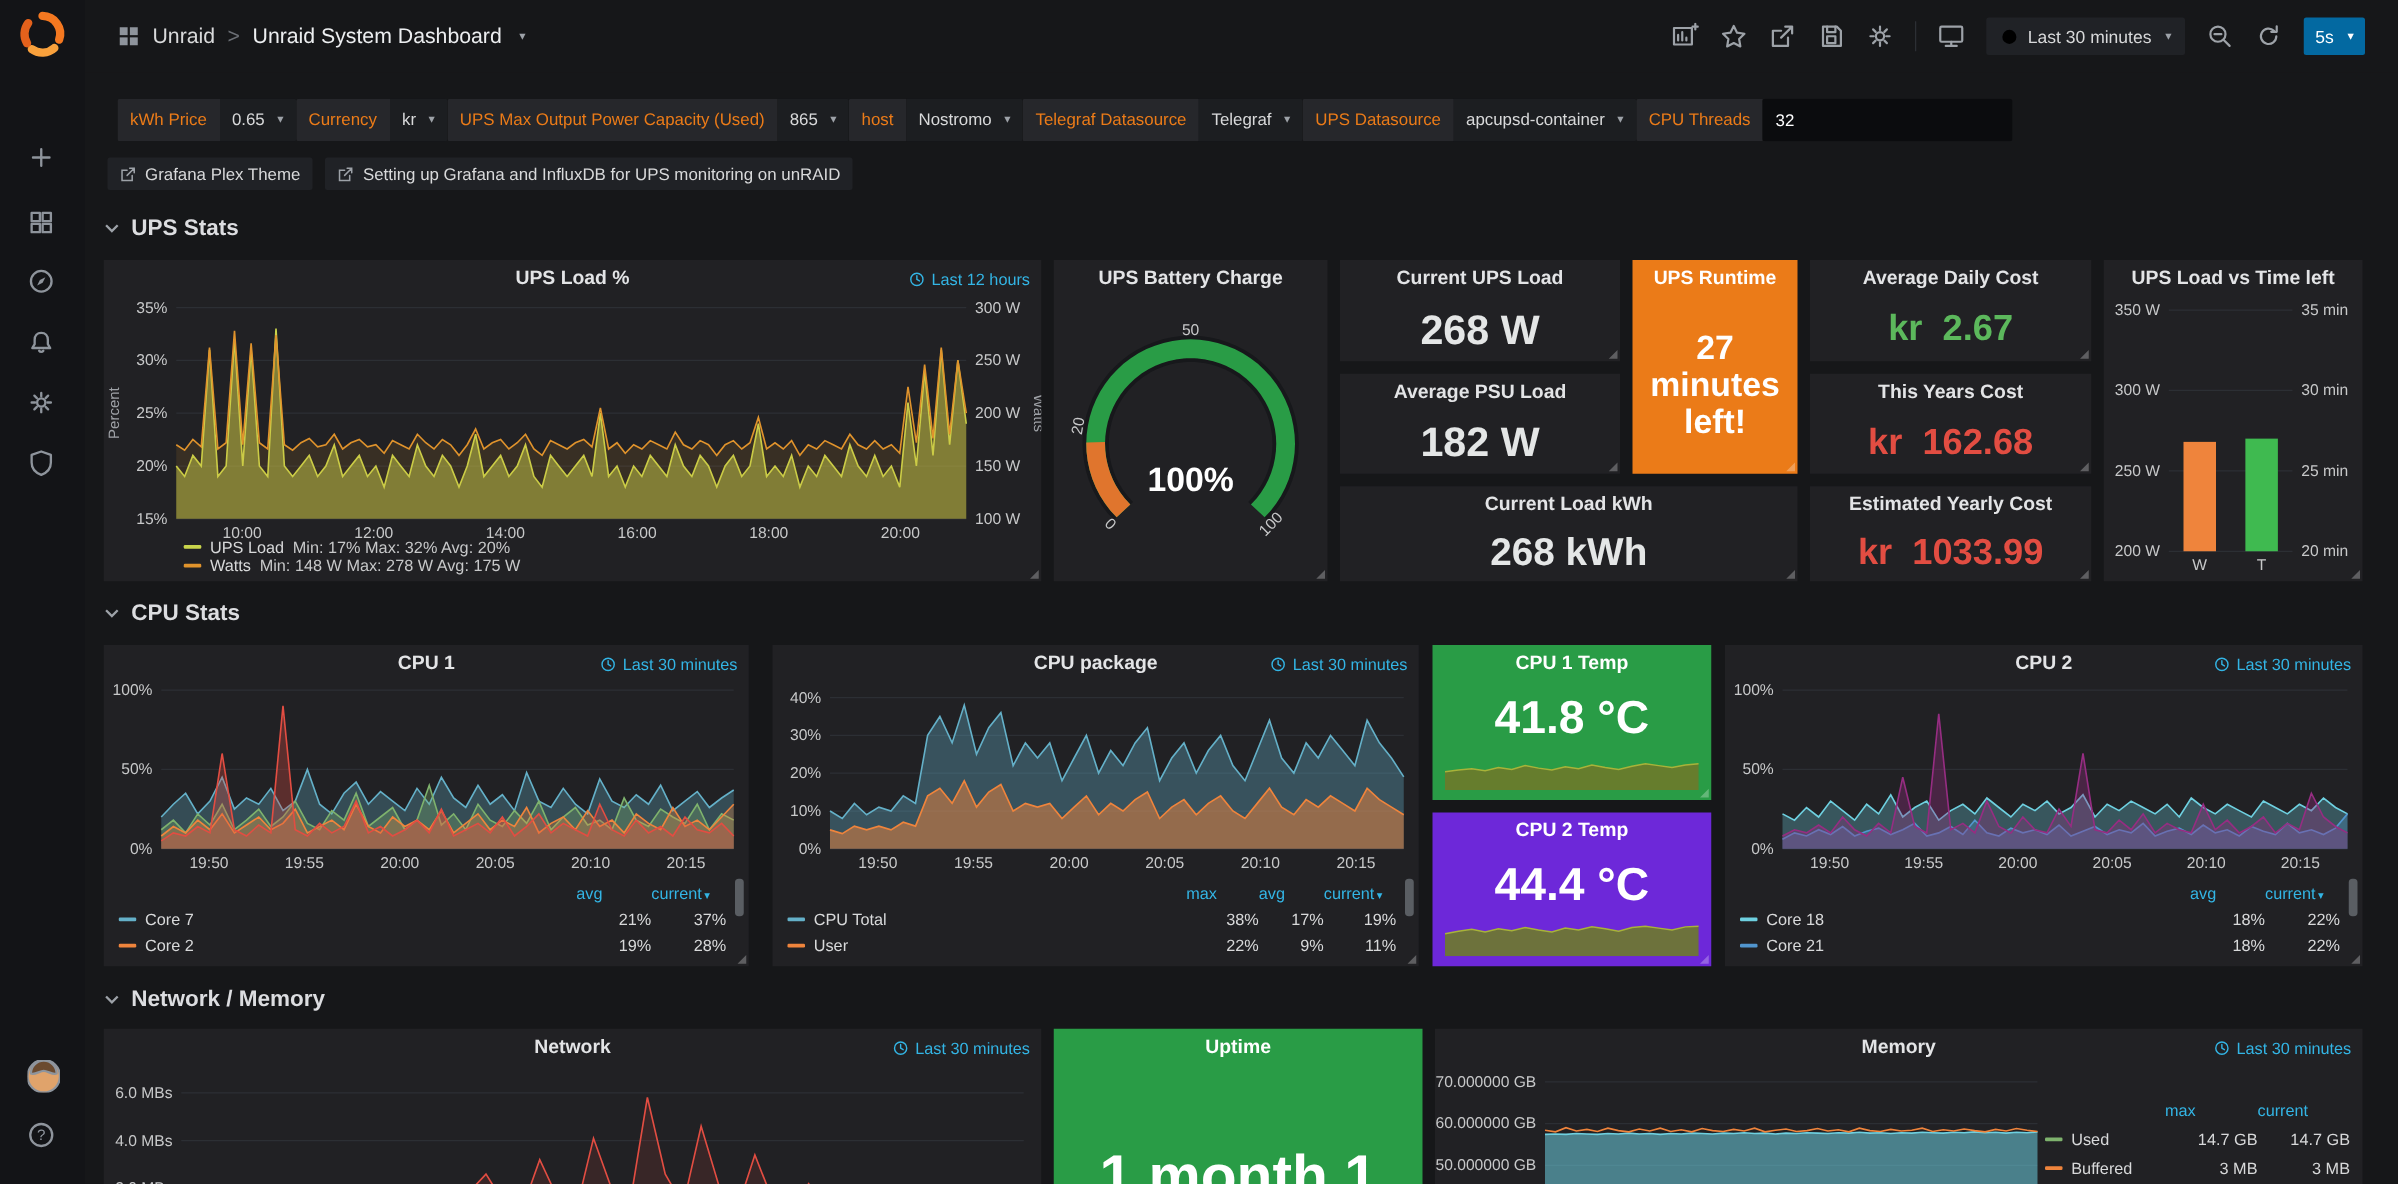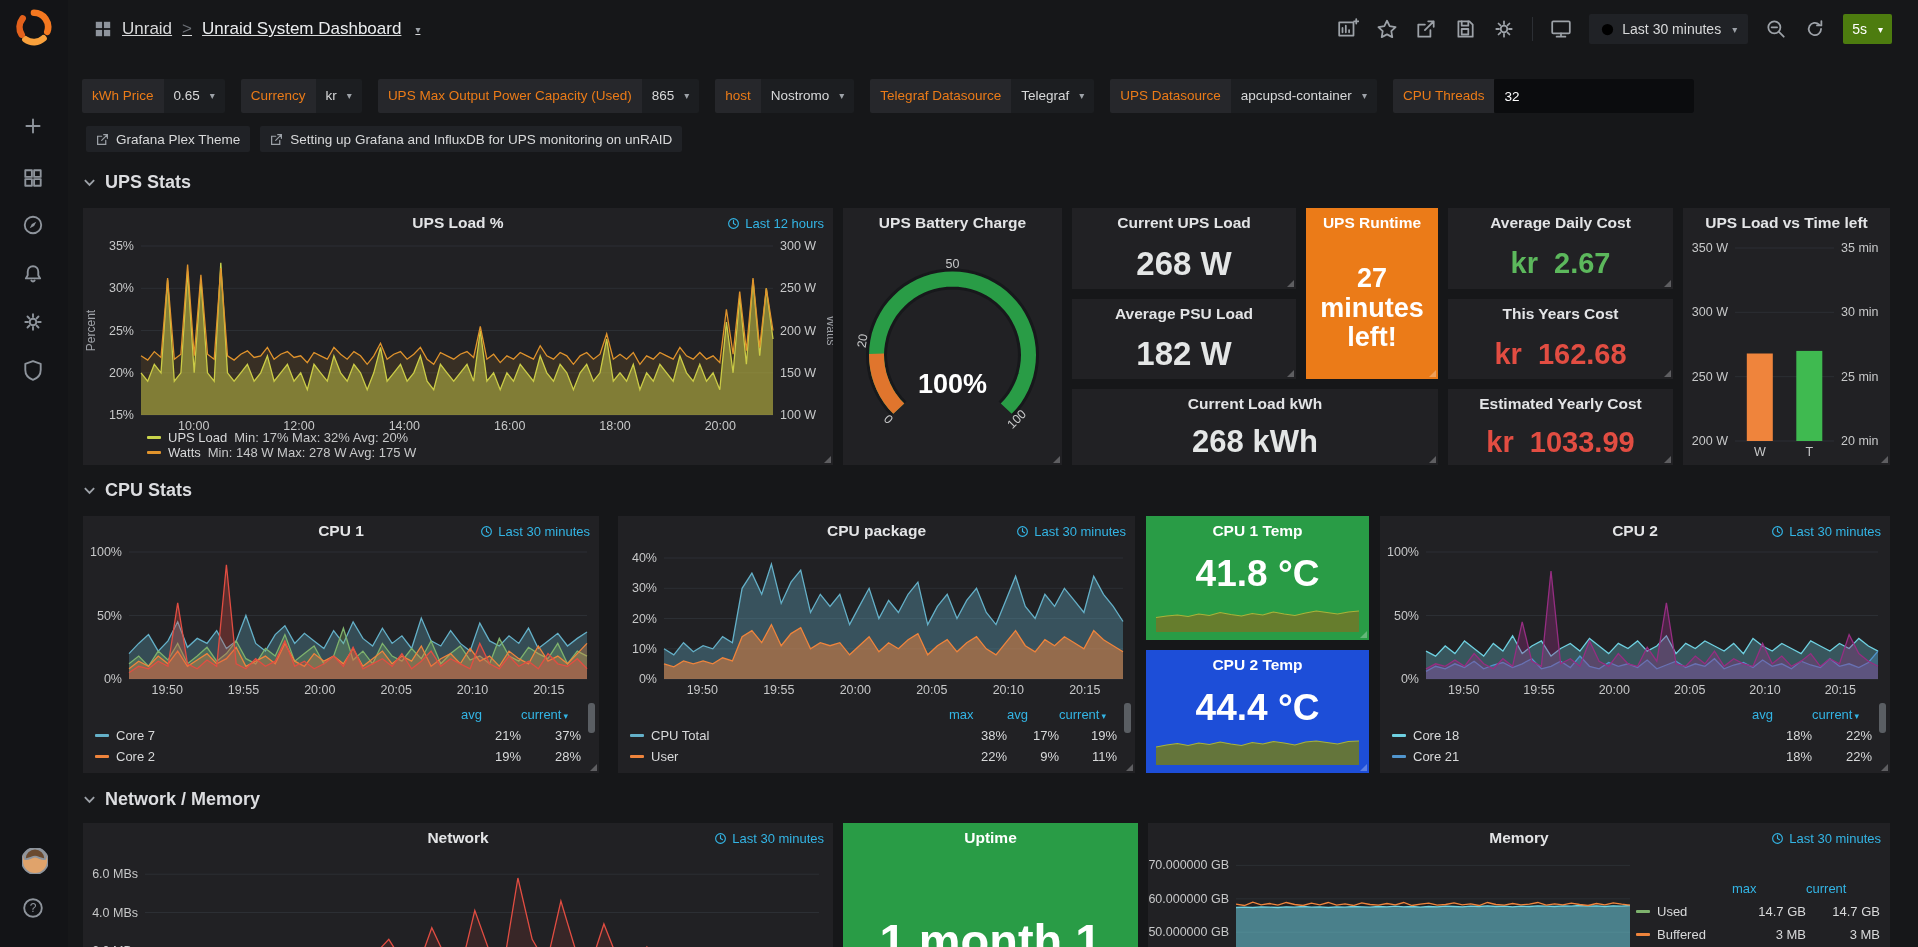--- a/index.html
+++ b/index.html
@@ -6,34 +6,34 @@
     font-family:"Liberation Sans",sans-serif;color:#d8d9da;}
   *{box-sizing:border-box;}
   svg{display:block;}
   
   .sidebar{position:absolute;left:0;top:0;width:68px;height:947px;background:#131417;z-index:5;}
   .sb-logo{position:absolute;left:15px;top:8px;}
   .sb-btn{position:absolute;left:22px;width:24px;height:24px;color:#8e949c;cursor:pointer;}
   .sb-btn svg{stroke:#8e949c;fill:none;stroke-width:1.7;stroke-linecap:round;stroke-linejoin:round;}
   
   .navbar{position:absolute;left:68px;top:0;right:0;height:58px;background:#161719;}
-  .crumbs{position:absolute;left:26px;top:0;height:58px;display:flex;align-items:center;gap:10px;font-size:17px;text-decoration:underline;}
+  .crumbs{position:absolute;left:26px;top:0;height:58px;display:flex;align-items:center;gap:10px;font-size:17px;}
   .crumb-folder{color:#d8d9da;cursor:pointer;}
   .crumb-sep{color:#6c7076;}
   .crumb-title{color:#eceef0;cursor:pointer;}
   .caret{font-size:10px;color:#9da2a8;margin-left:4px;}
   .nav-right{position:absolute;right:26px;top:0;height:58px;display:flex;align-items:center;gap:17px;}
   .nav-ic{width:22px;height:22px;cursor:pointer;}
   .nav-ic svg{stroke:#9da2a8;fill:none;stroke-width:1.6;stroke-linecap:round;stroke-linejoin:round;}
   .vsep{width:1px;height:24px;background:#2c2f34;}
   .chip{height:30px;background:#202226;border-radius:2px;display:flex;align-items:center;gap:7px;
     padding:0 11px;font-size:14px;color:#d8d9da;cursor:pointer;}
-  .live-chip{background:#4d7c0f;color:#fff;padding:0 9px;}
+  .live-chip{background:#0369a1;color:#fff;padding:0 9px;}
   
-  .vars{position:absolute;left:82px;top:79px;display:flex;gap:16px;align-items:center;}
+  .vars{position:absolute;left:94px;top:79px;display:flex;gap:0;align-items:center;}
   .var-chip{display:flex;height:34px;border-radius:2px;overflow:hidden;}
   .var-label{background:#26272b;color:#eb7b18;padding:0 10px;line-height:34px;font-size:13.5px;white-space:nowrap;}
   .var-value{background:#1c1e21;color:#d8d9da;padding:0 10px;line-height:34px;font-size:13.5px;
     display:flex;align-items:center;gap:6px;cursor:pointer;white-space:nowrap;}
   .var-input{width:200px;height:34px;background:#0b0c0e;border:none;border-radius:2px;color:#fff;
     font-size:13.5px;padding:0 10px;font-family:inherit;}
   .links{position:absolute;left:86px;top:126px;display:flex;gap:10px;}
   .dash-link{height:26px;background:#202226;border-radius:2px;display:flex;align-items:center;gap:7px;
     padding:0 10px;font-size:13.5px;color:#d8d9da;cursor:pointer;text-decoration:none;}
   .dash-link svg{stroke:#9da2a8;fill:none;stroke-width:1.5;stroke-linecap:round;}
@@ -578,21 +578,21 @@
       <span class="stat-val v37" style="color:#fff">41.8 °C</span>
     </div>
   <div class="spark">
       <svg width="203" height="44">
         <polygon points="0,44 0.0,29.5 10.7,28.0 21.4,27.0 32.1,28.5 42.7,26.0 53.4,27.5 64.1,24.5 74.8,26.5 85.5,28.0 96.2,25.5 106.8,27.0 117.5,24.0 128.2,26.0 138.9,27.5 149.6,25.0 160.3,23.0 170.9,24.5 181.6,26.0 192.3,24.0 203.0,23.0 203,44" fill="#6d7a2a" opacity="0.9"></polygon>
         <polyline points="0.0,29.5 10.7,28.0 21.4,27.0 32.1,28.5 42.7,26.0 53.4,27.5 64.1,24.5 74.8,26.5 85.5,28.0 96.2,25.5 106.8,27.0 117.5,24.0 128.2,26.0 138.9,27.5 149.6,25.0 160.3,23.0 170.9,24.5 181.6,26.0 192.3,24.0 203.0,23.0" fill="none" stroke="#a8b339" stroke-width="1.2"></polyline>
       </svg>
     </div>
 </div>
 
-<div class="panel stat colored" style="left: 1146px; top: 650px; width: 223px; height: 123px; background: #1d4ed8;">
+<div class="panel stat colored" style="left: 1146px; top: 650px; width: 223px; height: 123px; background: #6d28d9;">
   <div class="ptitle">CPU 2 Temp</div>
   <div class="stat-body" style="padding-bottom:38px">
       <span class="stat-val v37" style="color:#fff">44.4 °C</span>
     </div>
   <div class="spark">
       <svg width="203" height="44">
         <polygon points="0,44 0.0,26.0 10.7,24.0 21.4,22.5 32.1,24.5 42.7,22.0 53.4,23.5 64.1,21.0 74.8,23.0 85.5,24.5 96.2,21.5 106.8,23.0 117.5,20.5 128.2,22.0 138.9,24.0 149.6,21.0 160.3,20.0 170.9,21.5 181.6,23.0 192.3,20.5 203.0,20.0 203,44" fill="#6d7a2a" opacity="0.9"></polygon>
         <polyline points="0.0,26.0 10.7,24.0 21.4,22.5 32.1,24.5 42.7,22.0 53.4,23.5 64.1,21.0 74.8,23.0 85.5,24.5 96.2,21.5 106.8,23.0 117.5,20.5 128.2,22.0 138.9,24.0 149.6,21.0 160.3,20.0 170.9,21.5 181.6,23.0 192.3,20.5 203.0,20.0" fill="none" stroke="#a8b339" stroke-width="1.2"></polyline>
       </svg>
     </div>

